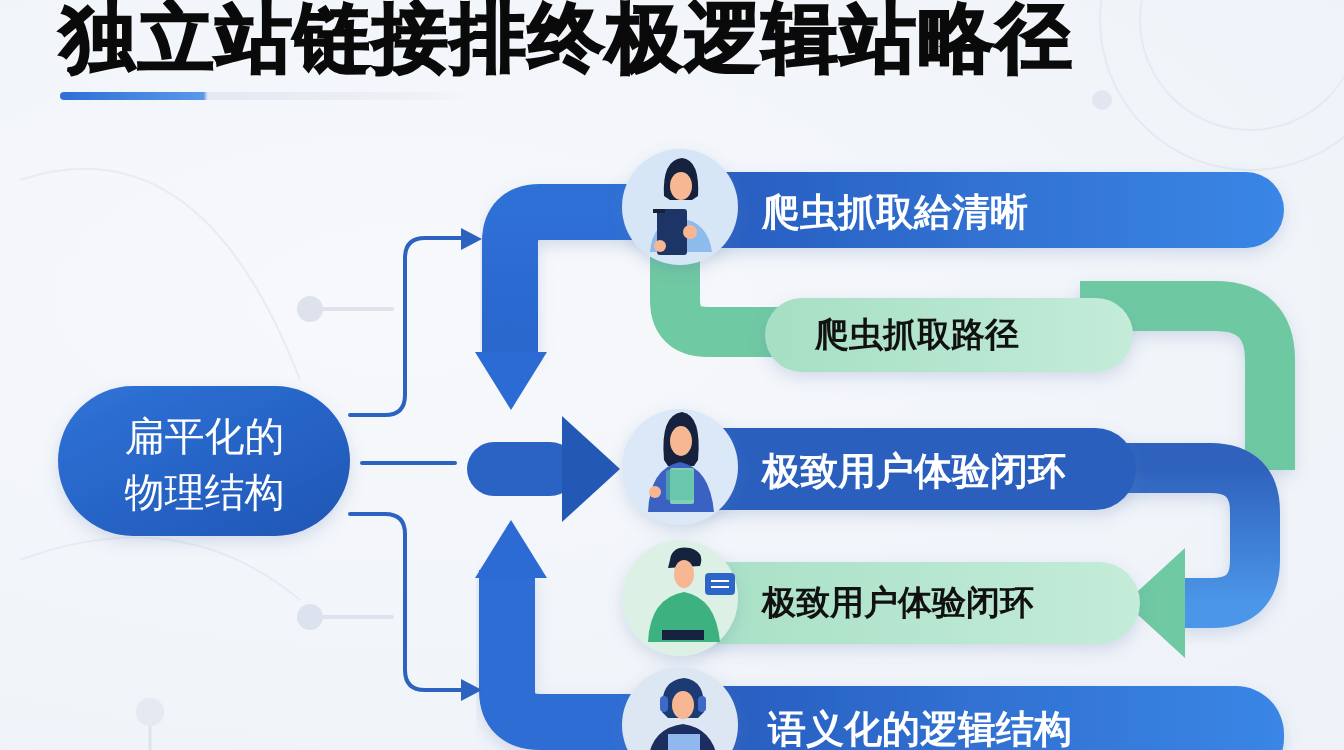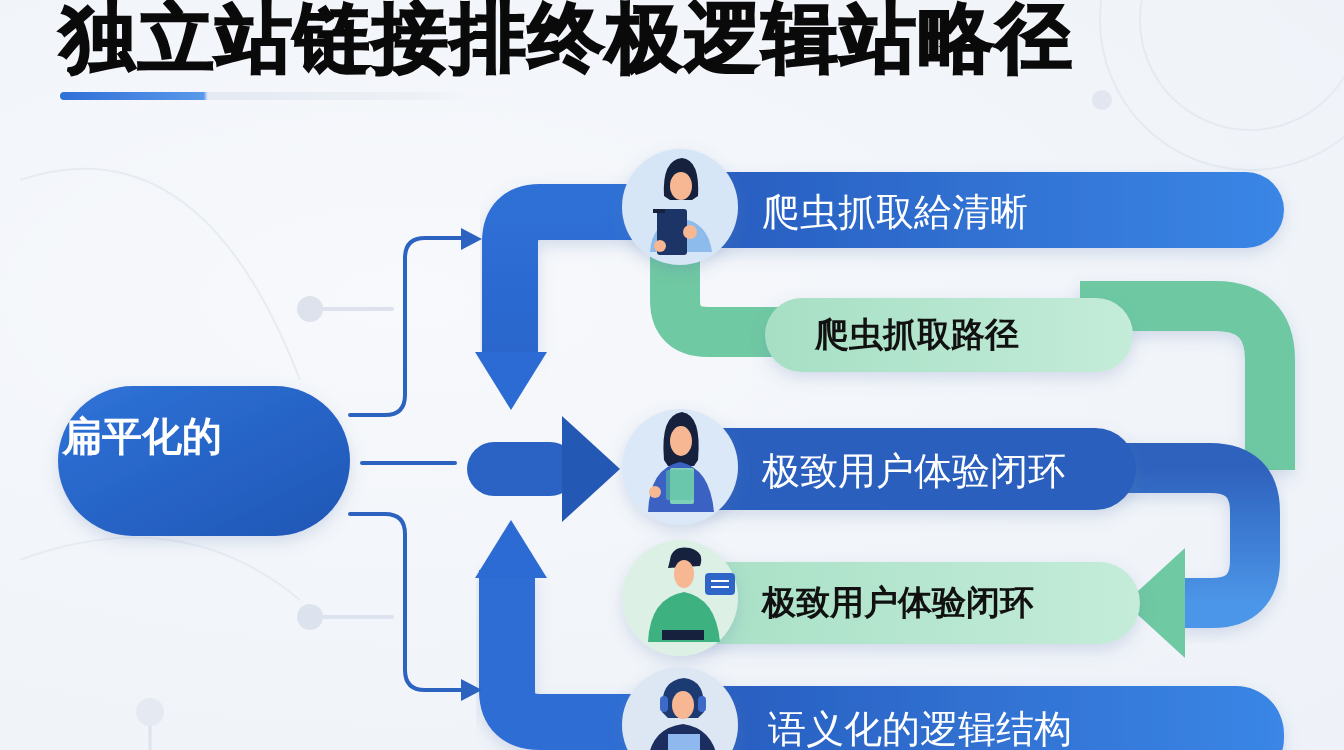--- a/index.html
+++ b/index.html
@@ -15,25 +15,25 @@
     font-family: "DejaVu Sans", sans-serif; white-space:nowrap;
     -webkit-text-stroke: 2px #0a0a0a;
   }
   .title-bar {
     position:absolute; left:60px; top:92px; width:410px; height:8px; border-radius:4px;
     background: linear-gradient(90deg, #2f6fd6 0%, #5a98ea 35%, #e4e9f2 36%, #eef1f6 90%, rgba(238,241,246,0) 100%);
   }
   .label {
     position:absolute; white-space:nowrap; font-family:"DejaVu Sans", sans-serif;
   }
-  .label.white { color:#ffffff; font-size:38px; font-weight:400; }
+  .label.white { color:#ffffff; font-size:38px; font-weight:700; }
   .label.dark { color:#111; font-size:34px; font-weight:700; }
   .source-text {
-    position:absolute; left:62px; top:408px; width:285px; text-align:left;
-    color:#fff; font-size:40px; line-height:56px; font-weight:700;
+    position:absolute; left:62px; top:408px; width:285px; text-align:center;
+    color:#fff; font-size:40px; line-height:56px; font-weight:400;
   }
 </style>
 </head>
 <body>
 
 <svg class="layer" viewBox="0 0 1344 750">
   <g fill="none" stroke="#e3e8f0" stroke-width="2" opacity="0.8">
     <circle cx="1250" cy="20" r="150"></circle>
     <circle cx="1250" cy="20" r="110"></circle>
     <path d="M20 180 Q200 120 300 380"></path>
@@ -162,19 +162,20 @@
     <ellipse cx="683" cy="705" rx="11" ry="14" fill="#f7b792"></ellipse>
     <rect x="660" y="696" width="8" height="16" rx="4" fill="#3e6bc9"></rect>
     <rect x="698" y="696" width="8" height="16" rx="4" fill="#3e6bc9"></rect>
     <path d="M648 760 Q652 728 683 724 Q712 728 718 760 Z" fill="#1d2f5e"></path>
     <rect x="668" y="734" width="32" height="20" fill="#8fb8ee"></rect>
   </g>
 </svg>
 
 <div class="source-text">
   <div>扁平化的</div>
+  <div>物理结构</div>
 </div>
 
 <div class="label white" style="left:762px; top:187px;">爬虫抓取給清晰</div>
 <div class="label dark" style="left:815px; top:312px;">爬虫抓取路径</div>
 <div class="label white" style="left:762px; top:446px;">极致用户体验闭环</div>
 <div class="label dark" style="left:762px; top:580px;">极致用户体验闭环</div>
 <div class="label white" style="left:768px; top:704px;">语义化的逻辑结构</div>
 
 </body></html>

